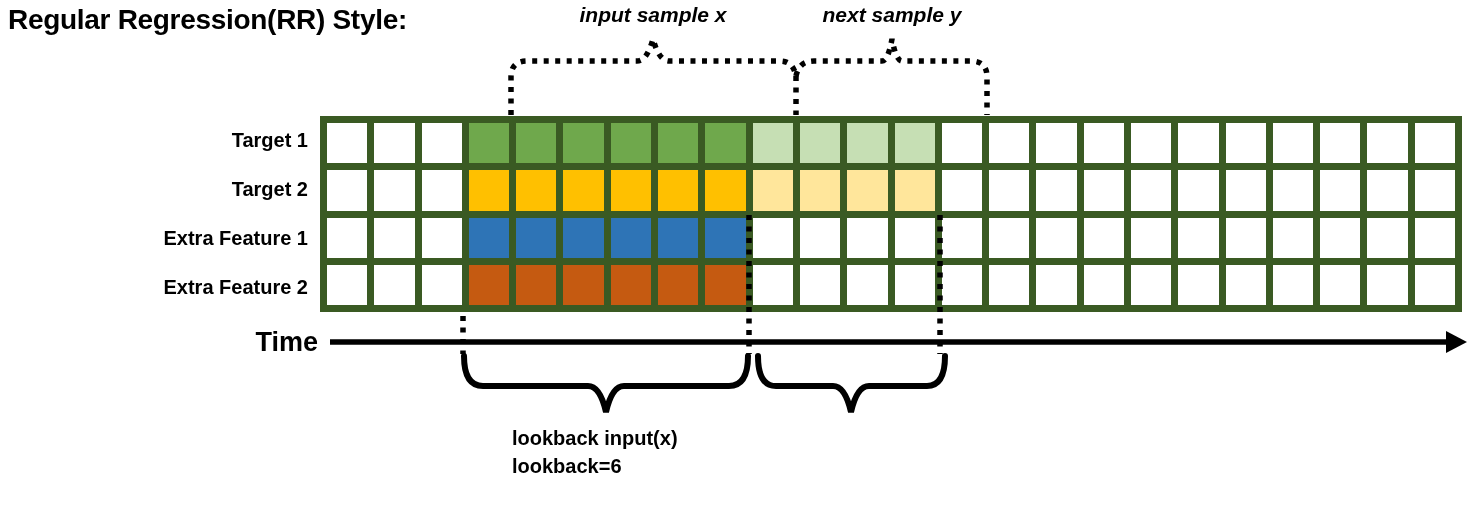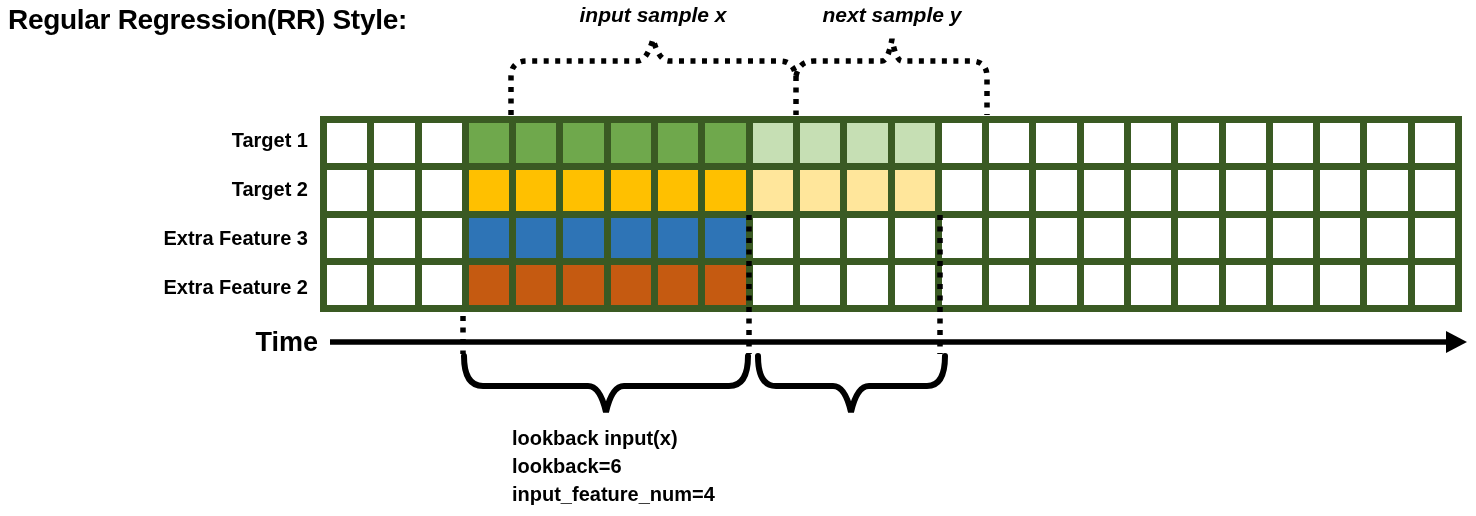--- a/index.html
+++ b/index.html
@@ -50,21 +50,21 @@
 <div class="canvas">
 
   <div class="title">Regular Regression(RR) Style:</div>
 
   <div class="next-label nx">input sample x</div>
   <div class="next-label ny">next sample y</div>
 
   <div id="row-labels">
       <div class="row-label" style="top: 116px;">Target 1</div>
       <div class="row-label" style="top: 165px;">Target 2</div>
-      <div class="row-label" style="top: 214px;">Extra Feature 3</div>
+      <div class="row-label" style="top: 214px;">Extra Feature 1</div>
       <div class="row-label" style="top: 263px;">Extra Feature 2</div>
     </div>
 
   <div id="grid" class="grid" style="background: rgb(58, 90, 35);">
       <div class="cell" style="background: rgb(255, 255, 255);"></div>
       <div class="cell" style="background: rgb(255, 255, 255);"></div>
       <div class="cell" style="background: rgb(255, 255, 255);"></div>
       <div class="cell" style="background: rgb(111, 168, 76);"></div>
       <div class="cell" style="background: rgb(111, 168, 76);"></div>
       <div class="cell" style="background: rgb(111, 168, 76);"></div>
@@ -176,17 +176,16 @@
 
     <path class="solid-brace" d="M 464 356 Q 464 386 483 386 H 588 Q 600 386 606 412 Q 612 386 624 386 H 729 Q 748 386 748 356"></path>
     <path class="solid-brace" d="M 758 356 Q 758 386 776 386 H 833 Q 845 386 851 412 Q 857 386 869 386 H 927 Q 945 386 945 356"></path>
   </svg>
 
   <div class="time-label">Time</div>
 
   <div class="note left">
     <div>lookback input(x)</div>
     <div>lookback=6</div>
-    <div>input_feature_num=4</div>
   </div>
 
 
 </div>
 
 </body></html>

